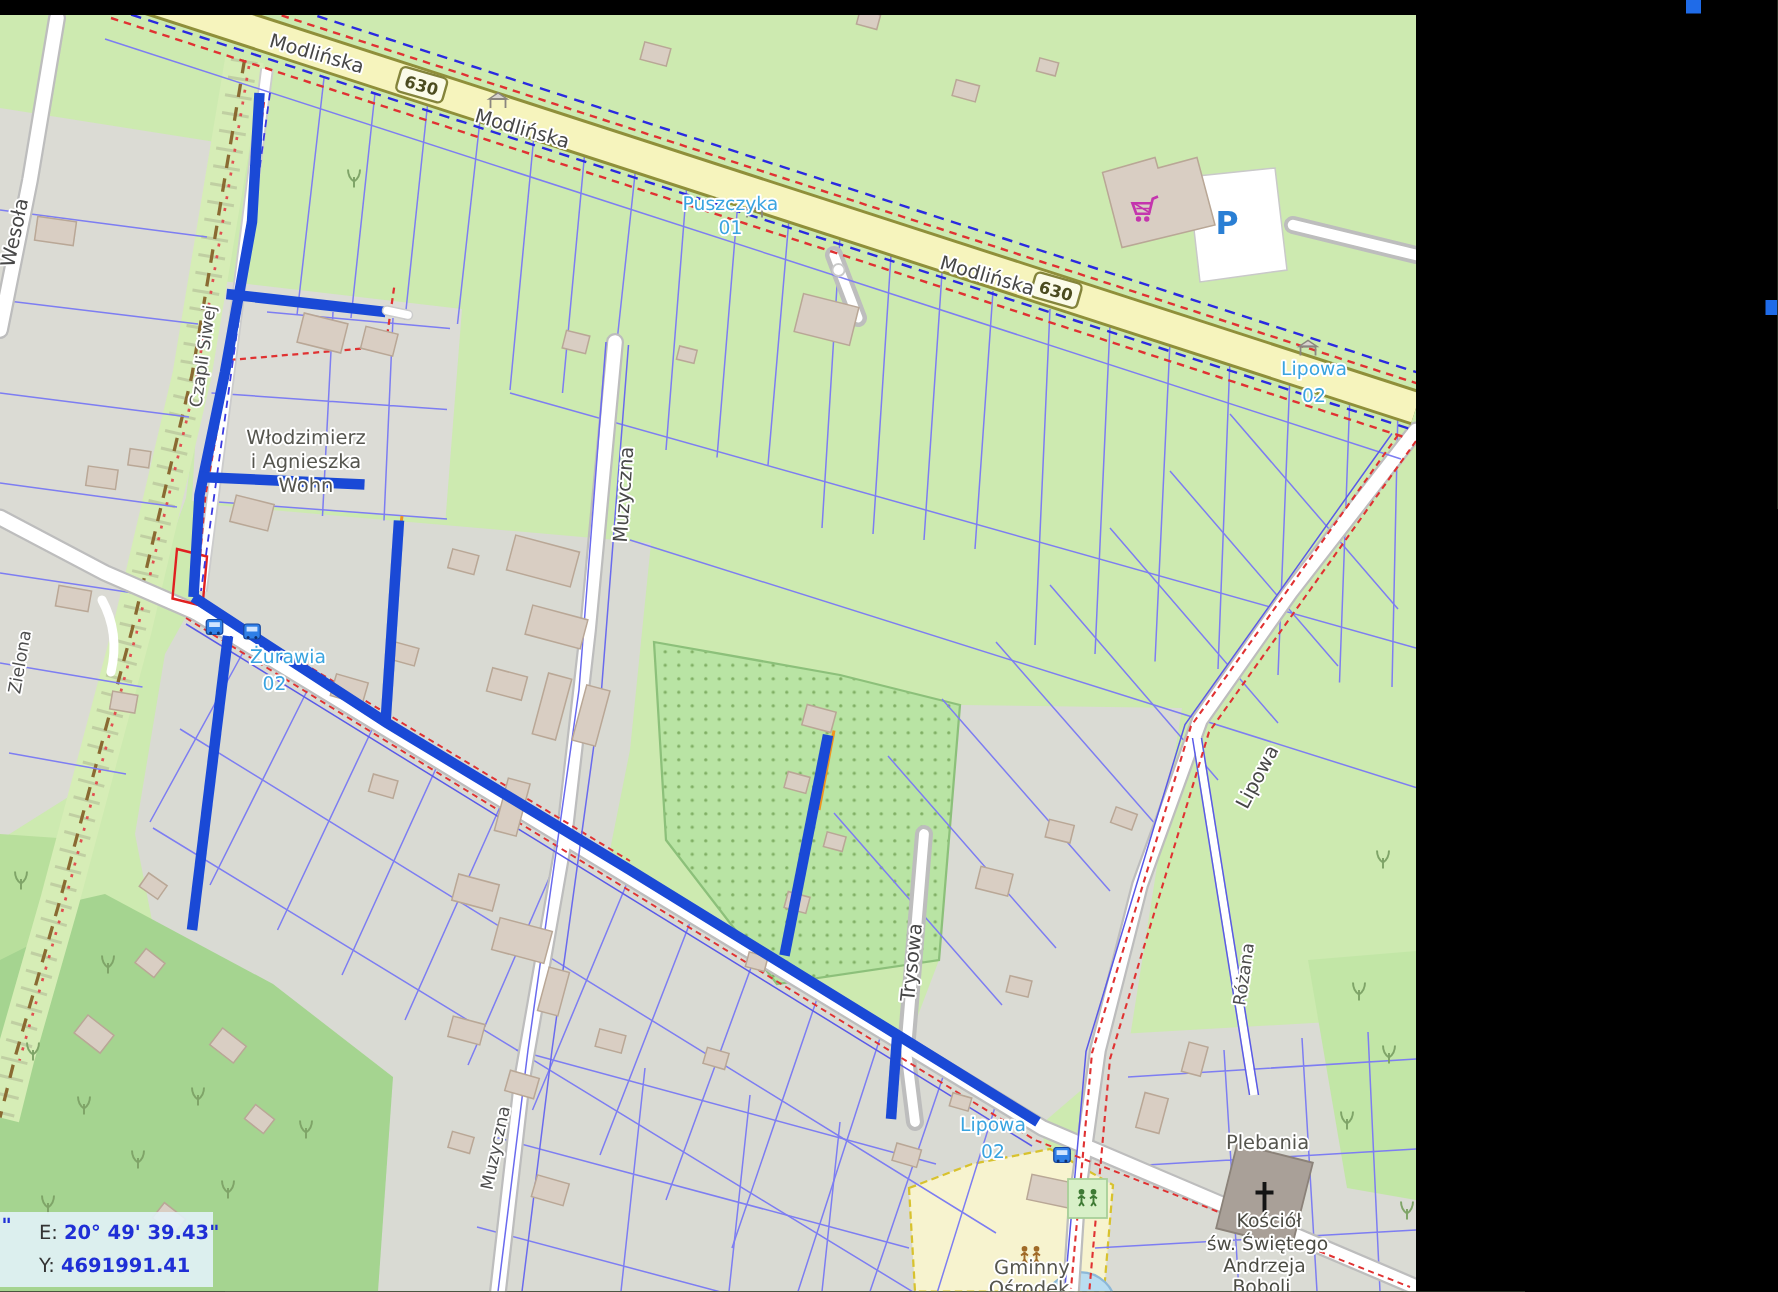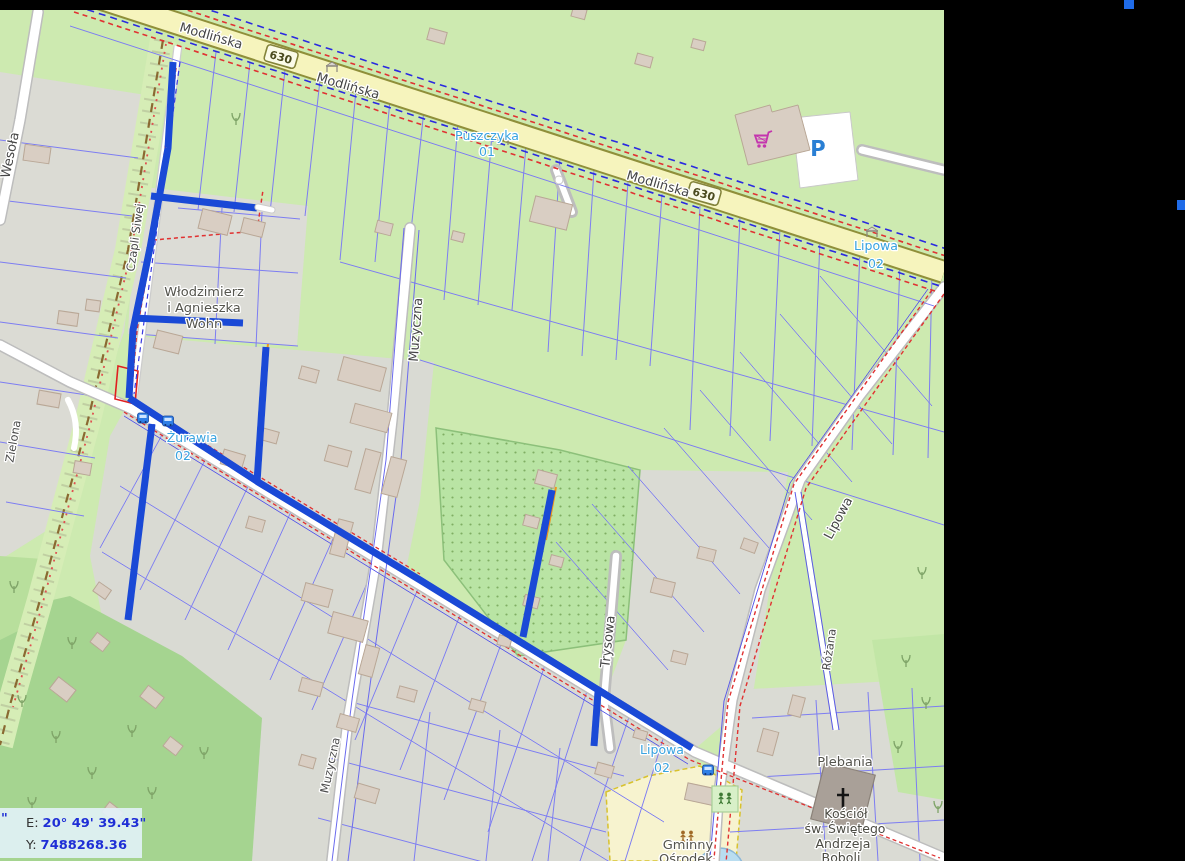--- a/index.html
+++ b/index.html
@@ -321,21 +321,21 @@
         <text x="818" y="156" text-anchor="middle" font-size="21" font-weight="bold" fill="#2a7fd4">P</text>
       </g>
     </svg>
 
     
     <div id="coord-panel">
       <div class="row" style="top:4px;">
         <span class="lab">E:</span><span class="val">20° 49' 39.43"</span>
       </div>
       <div class="row" style="top:26px;">
-        <span class="lab">Y:</span><span class="val">7488268.36</span>
+        <span class="lab">Y:</span><span class="val">4691991.41</span>
       </div>
     </div>
     <div id="stray-quote">"</div>
   </div>
 
   <div class="frag" style="left:1124px;top:0;width:10px;height:9px;"></div>
   <div class="frag" style="left:1177px;top:200px;width:8px;height:10px;"></div>
 </div>
 
 </body></html>

